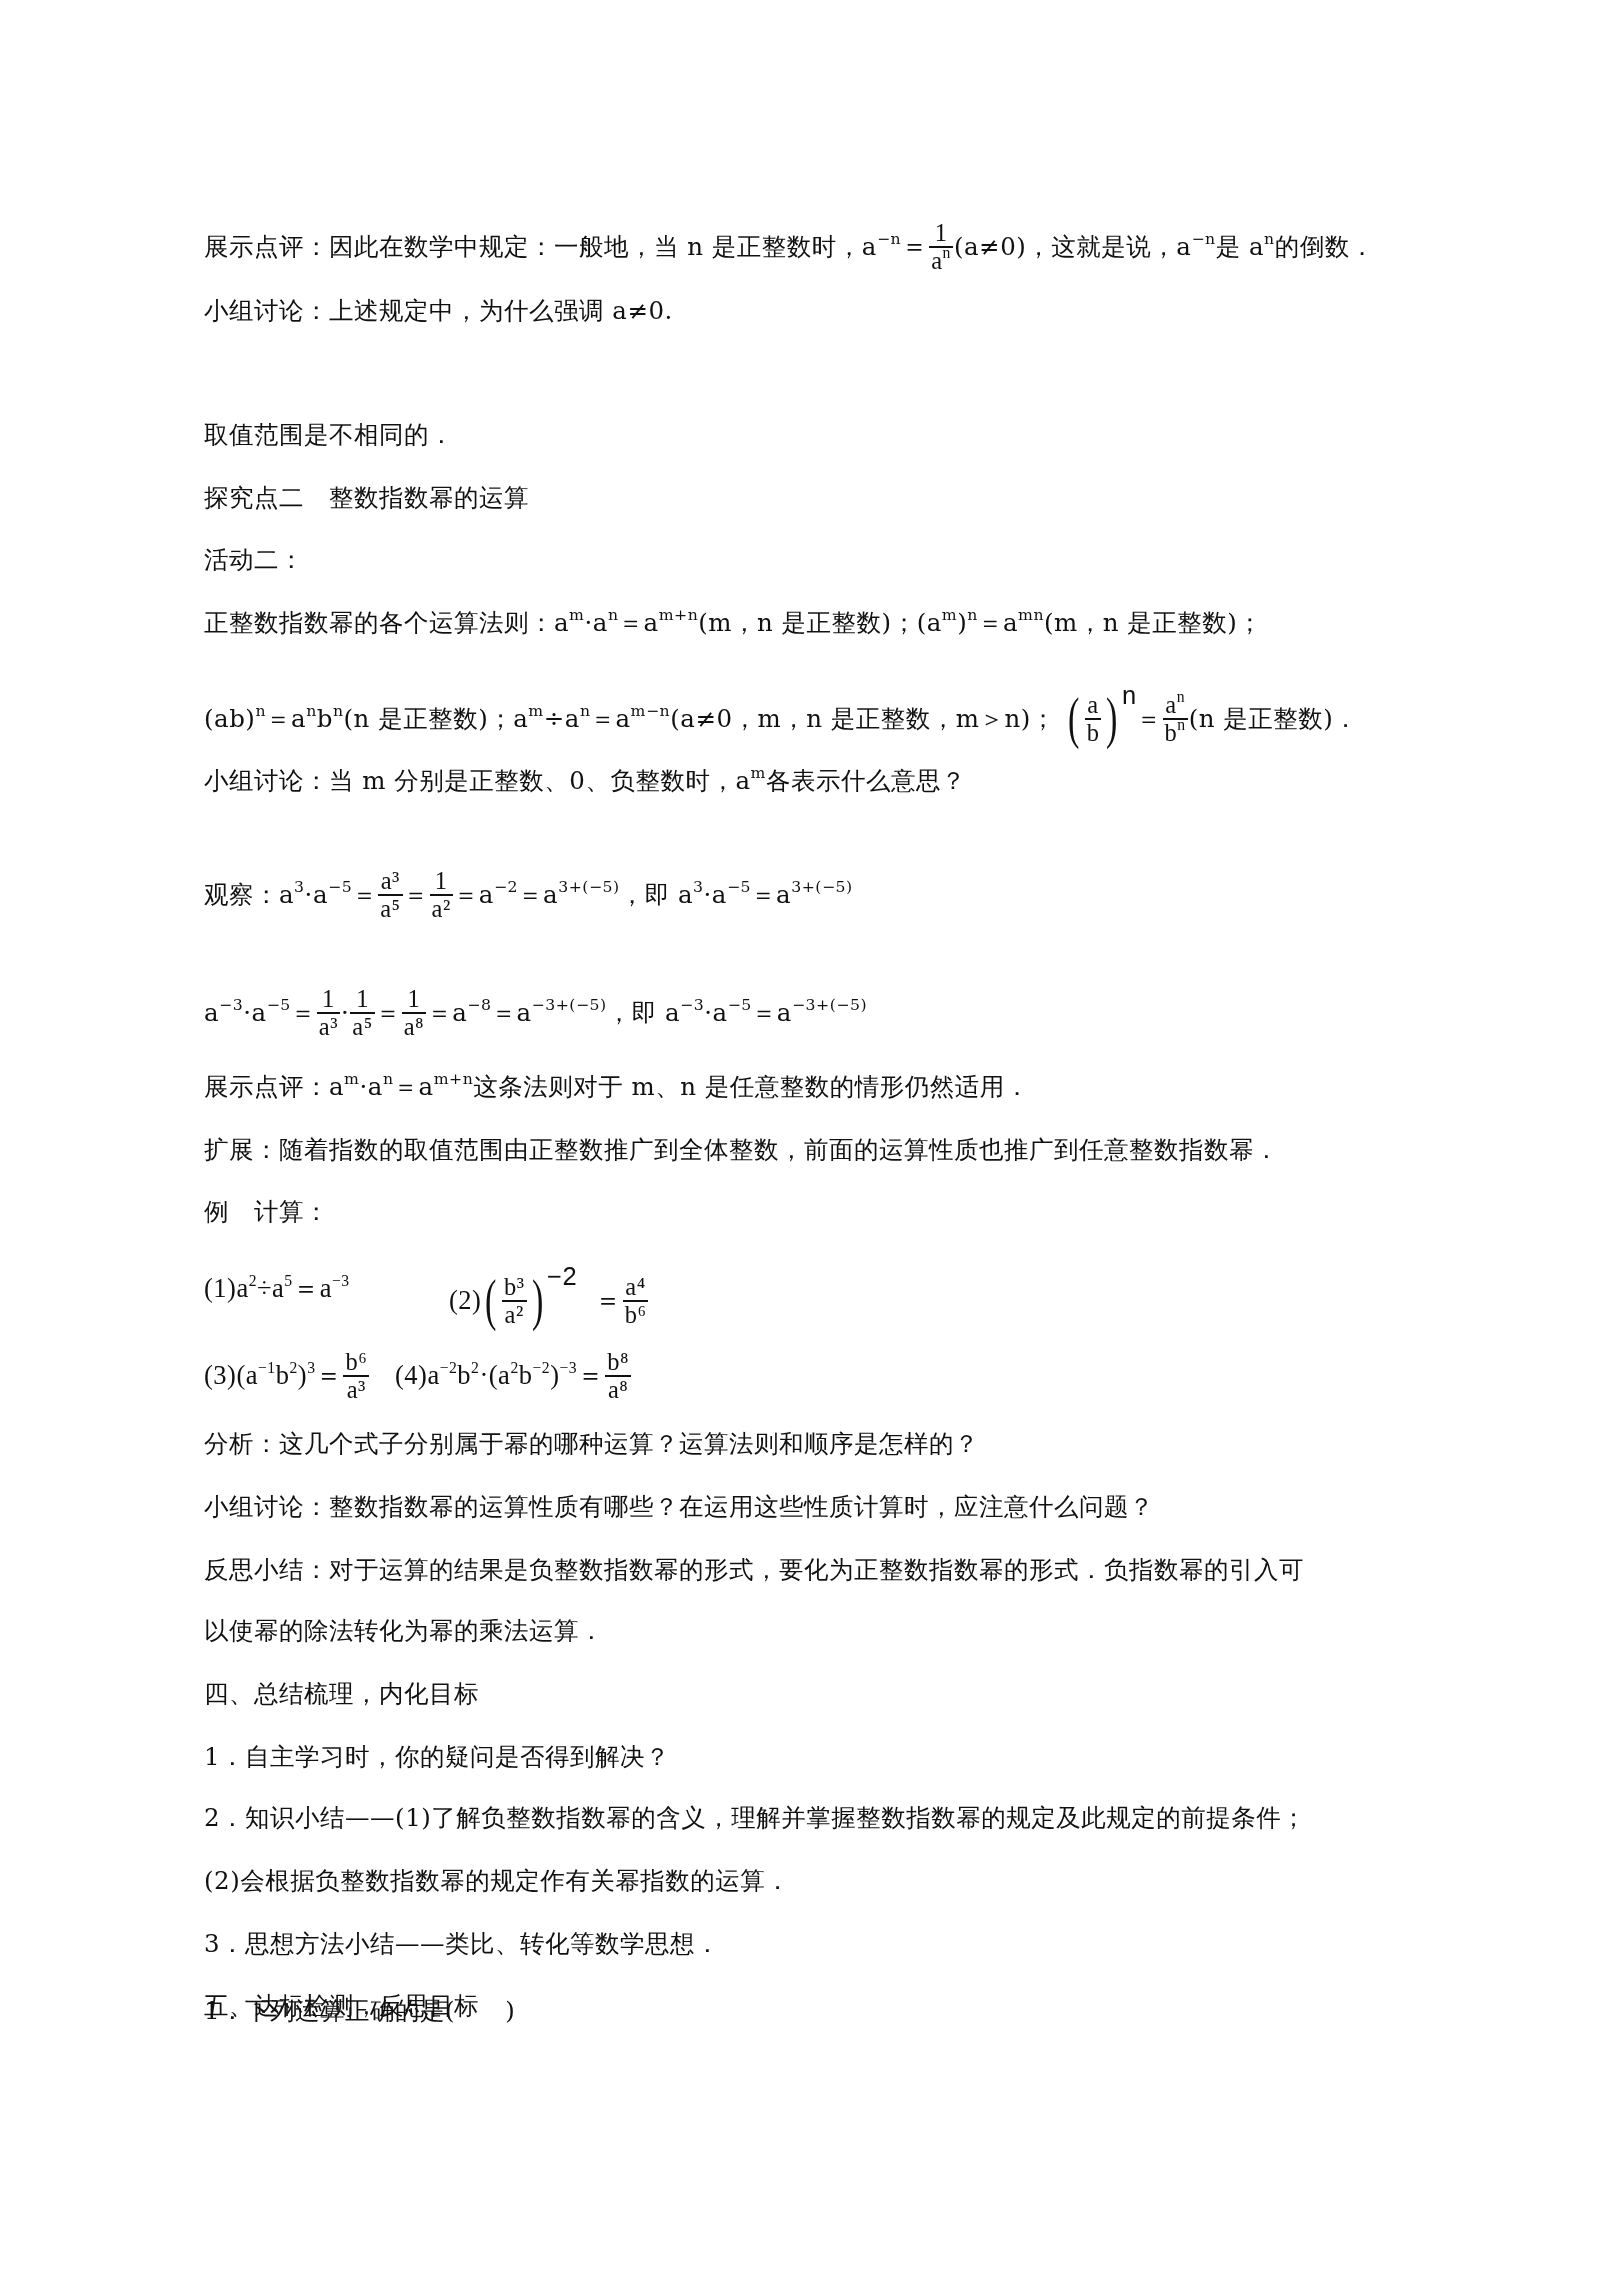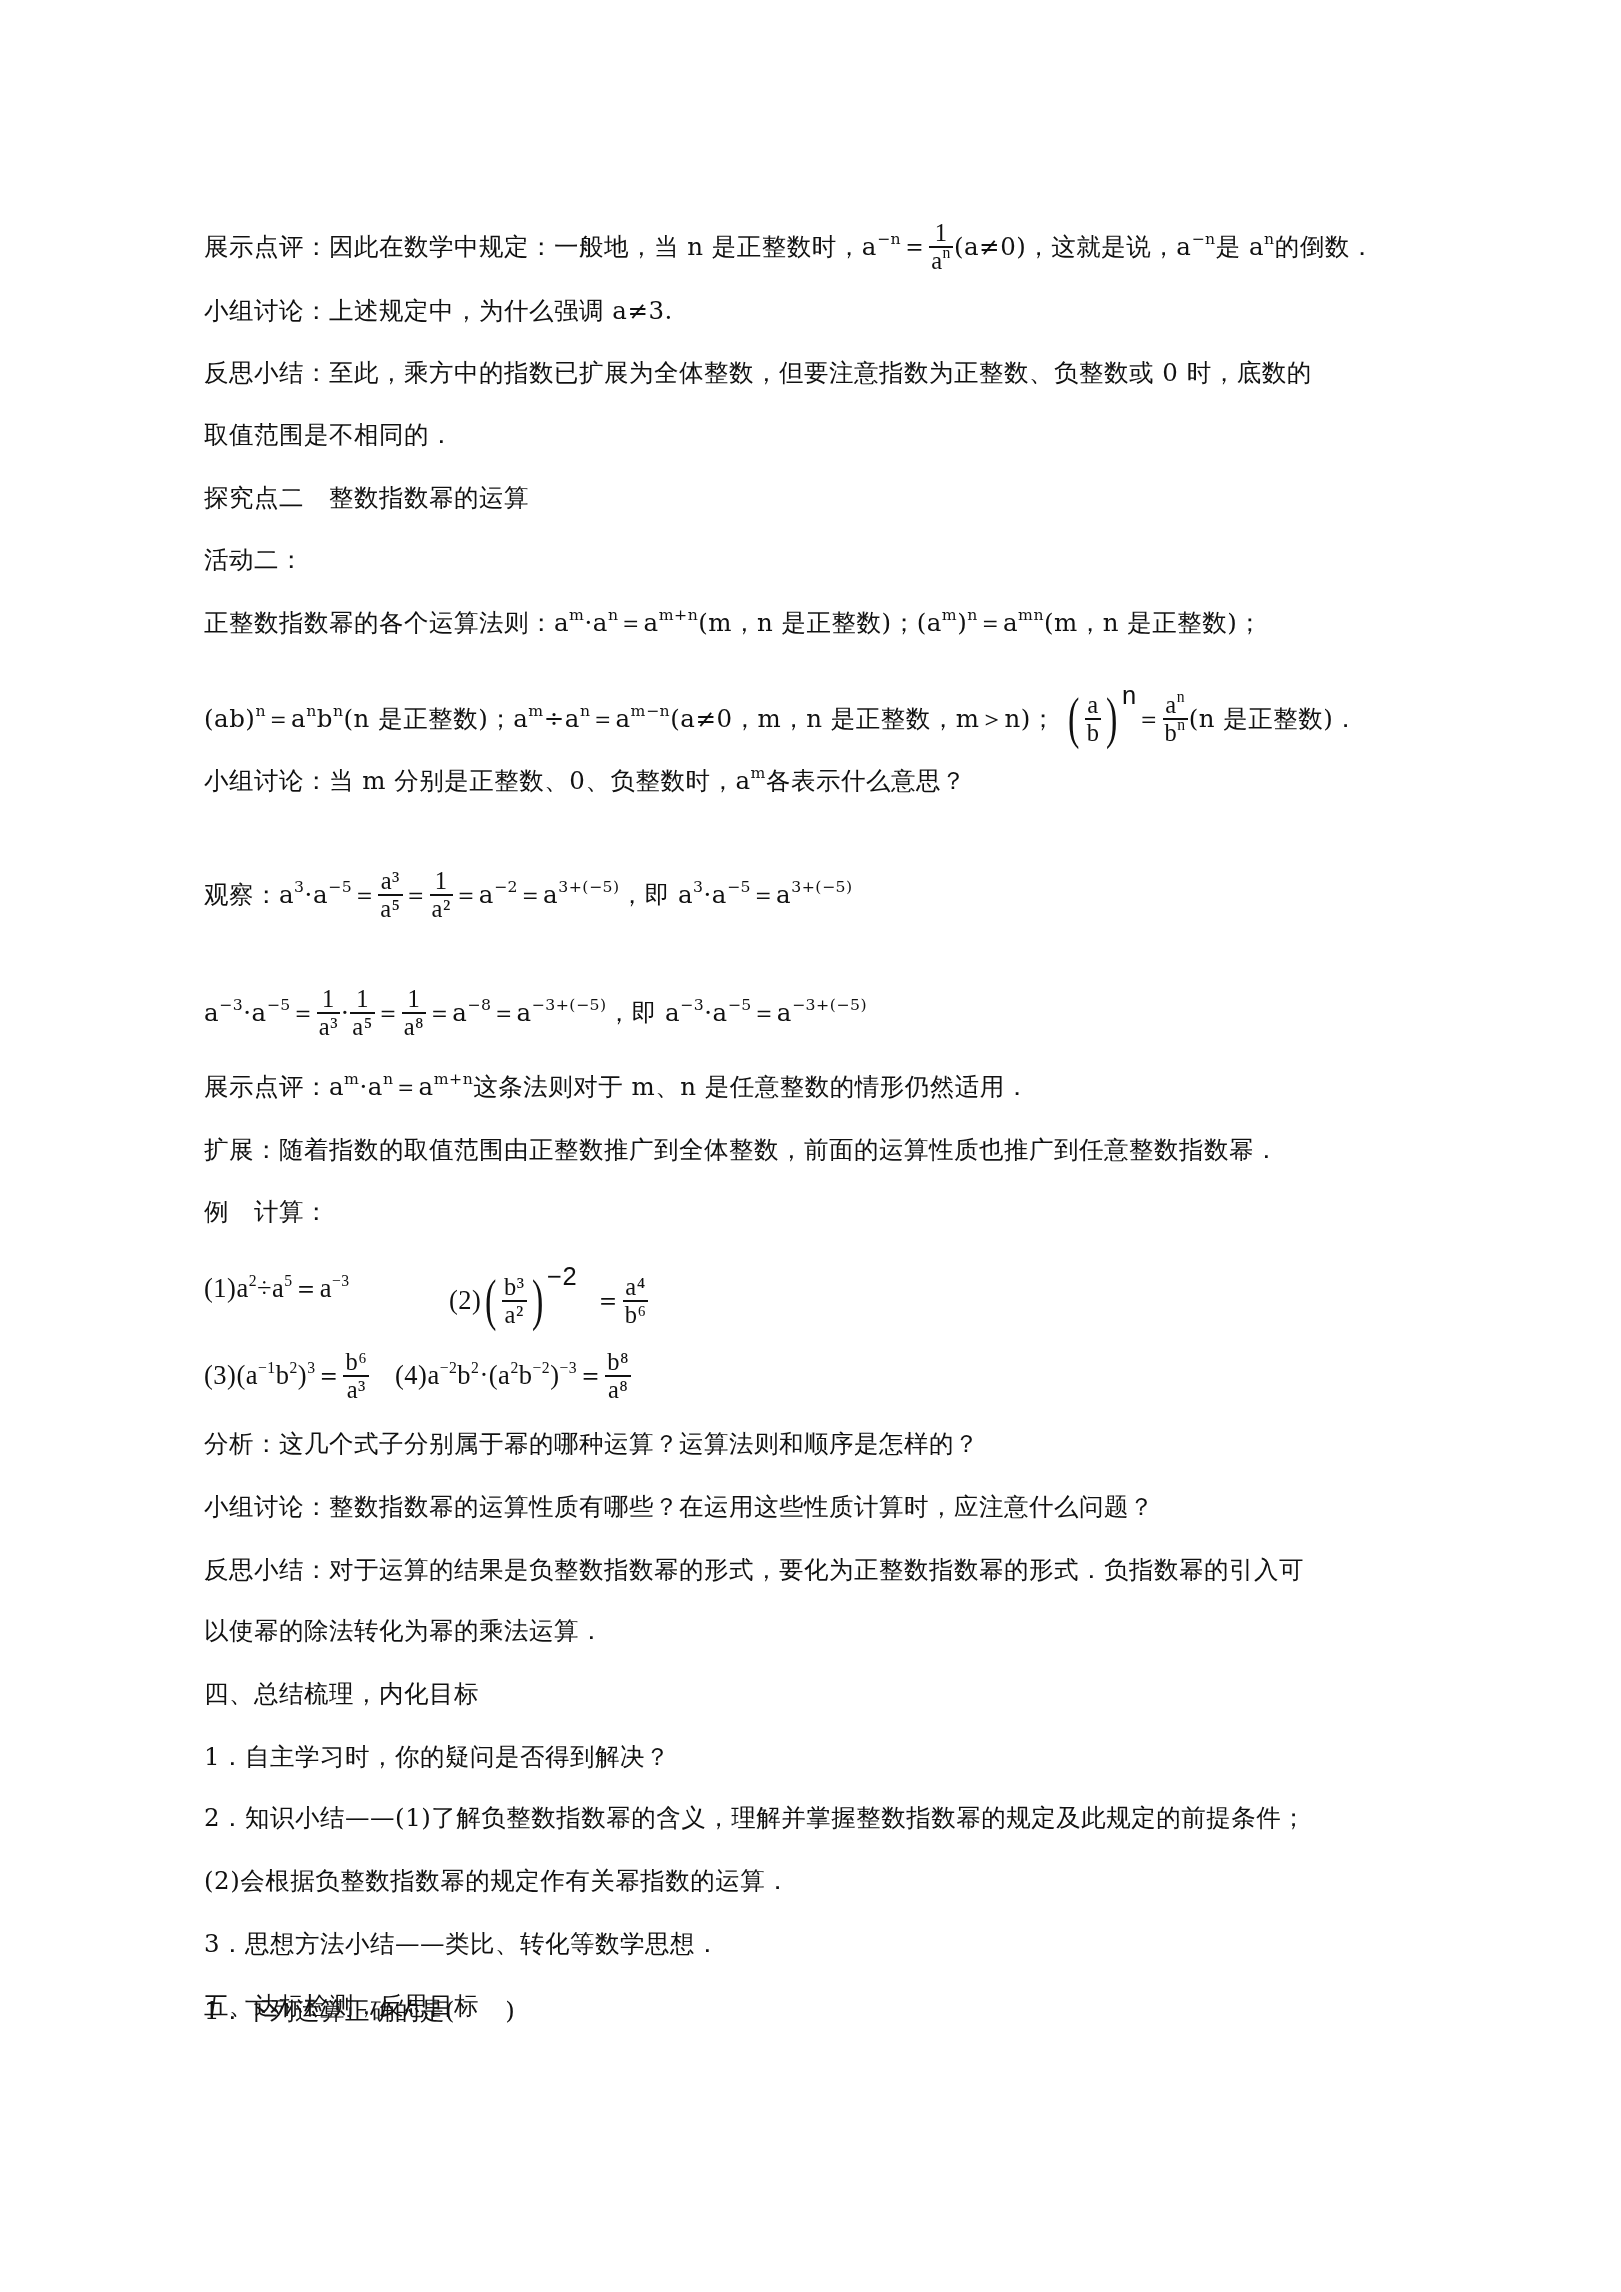--- a/index.html
+++ b/index.html
@@ -33,22 +33,21 @@
 </style>
 </head>
 <body>
 
 <div class="page">
 
   <div class="line ind" style="top:222px">
     <span>展示点评：因此在数学中规定：一般地，当 n 是正整数时，a</span><sup>−n</sup><span class="m">＝</span><span class="frac"><span class="num">1</span><span class="den"><span>a</span><sup>n</sup></span></span><span>(a≠0)，这就是说，a</span><sup>−n</sup><span>是 a</span><sup>n</sup><span>的倒数．</span>
   </div>
 
-  <div class="line ind" style="top:296px">小组讨论：上述规定中，为什么强调 a≠3.</div>
-  <div class="line ind" style="top:358px">反思小结：至此，乘方中的指数已扩展为全体整数，但要注意指数为正整数、负整数或 0 时，底数的</div>
+  <div class="line ind" style="top:296px">小组讨论：上述规定中，为什么强调 a≠0.</div>
   <div class="line noind" style="top:420px">取值范围是不相同的．</div>
   <div class="line ind" style="top:483px">探究点二　整数指数幂的运算</div>
   <div class="line ind" style="top:545px">活动二：</div>
 
   <div class="line ind" style="top:608px">
     <span>正整数指数幂的各个运算法则：a</span><sup>m</sup><span>·a</span><sup>n</sup><span>＝a</span><sup>m+n</sup><span>(m，n 是正整数)；(a</span><sup>m</sup><span>)</span><sup>n</sup><span>＝a</span><sup>mn</sup><span>(m，n 是正整数)；</span>
   </div>
 
   <div class="line noind" style="top:692px">
     <span>(ab)</span><sup>n</sup><span>＝a</span><sup>n</sup><span>b</span><sup>n</sup><span>(n 是正整数)；a</span><sup>m</sup><span>÷a</span><sup>n</sup><span>＝a</span><sup>m−n</sup><span>(a≠0，m，n 是正整数，m＞n)；</span>

